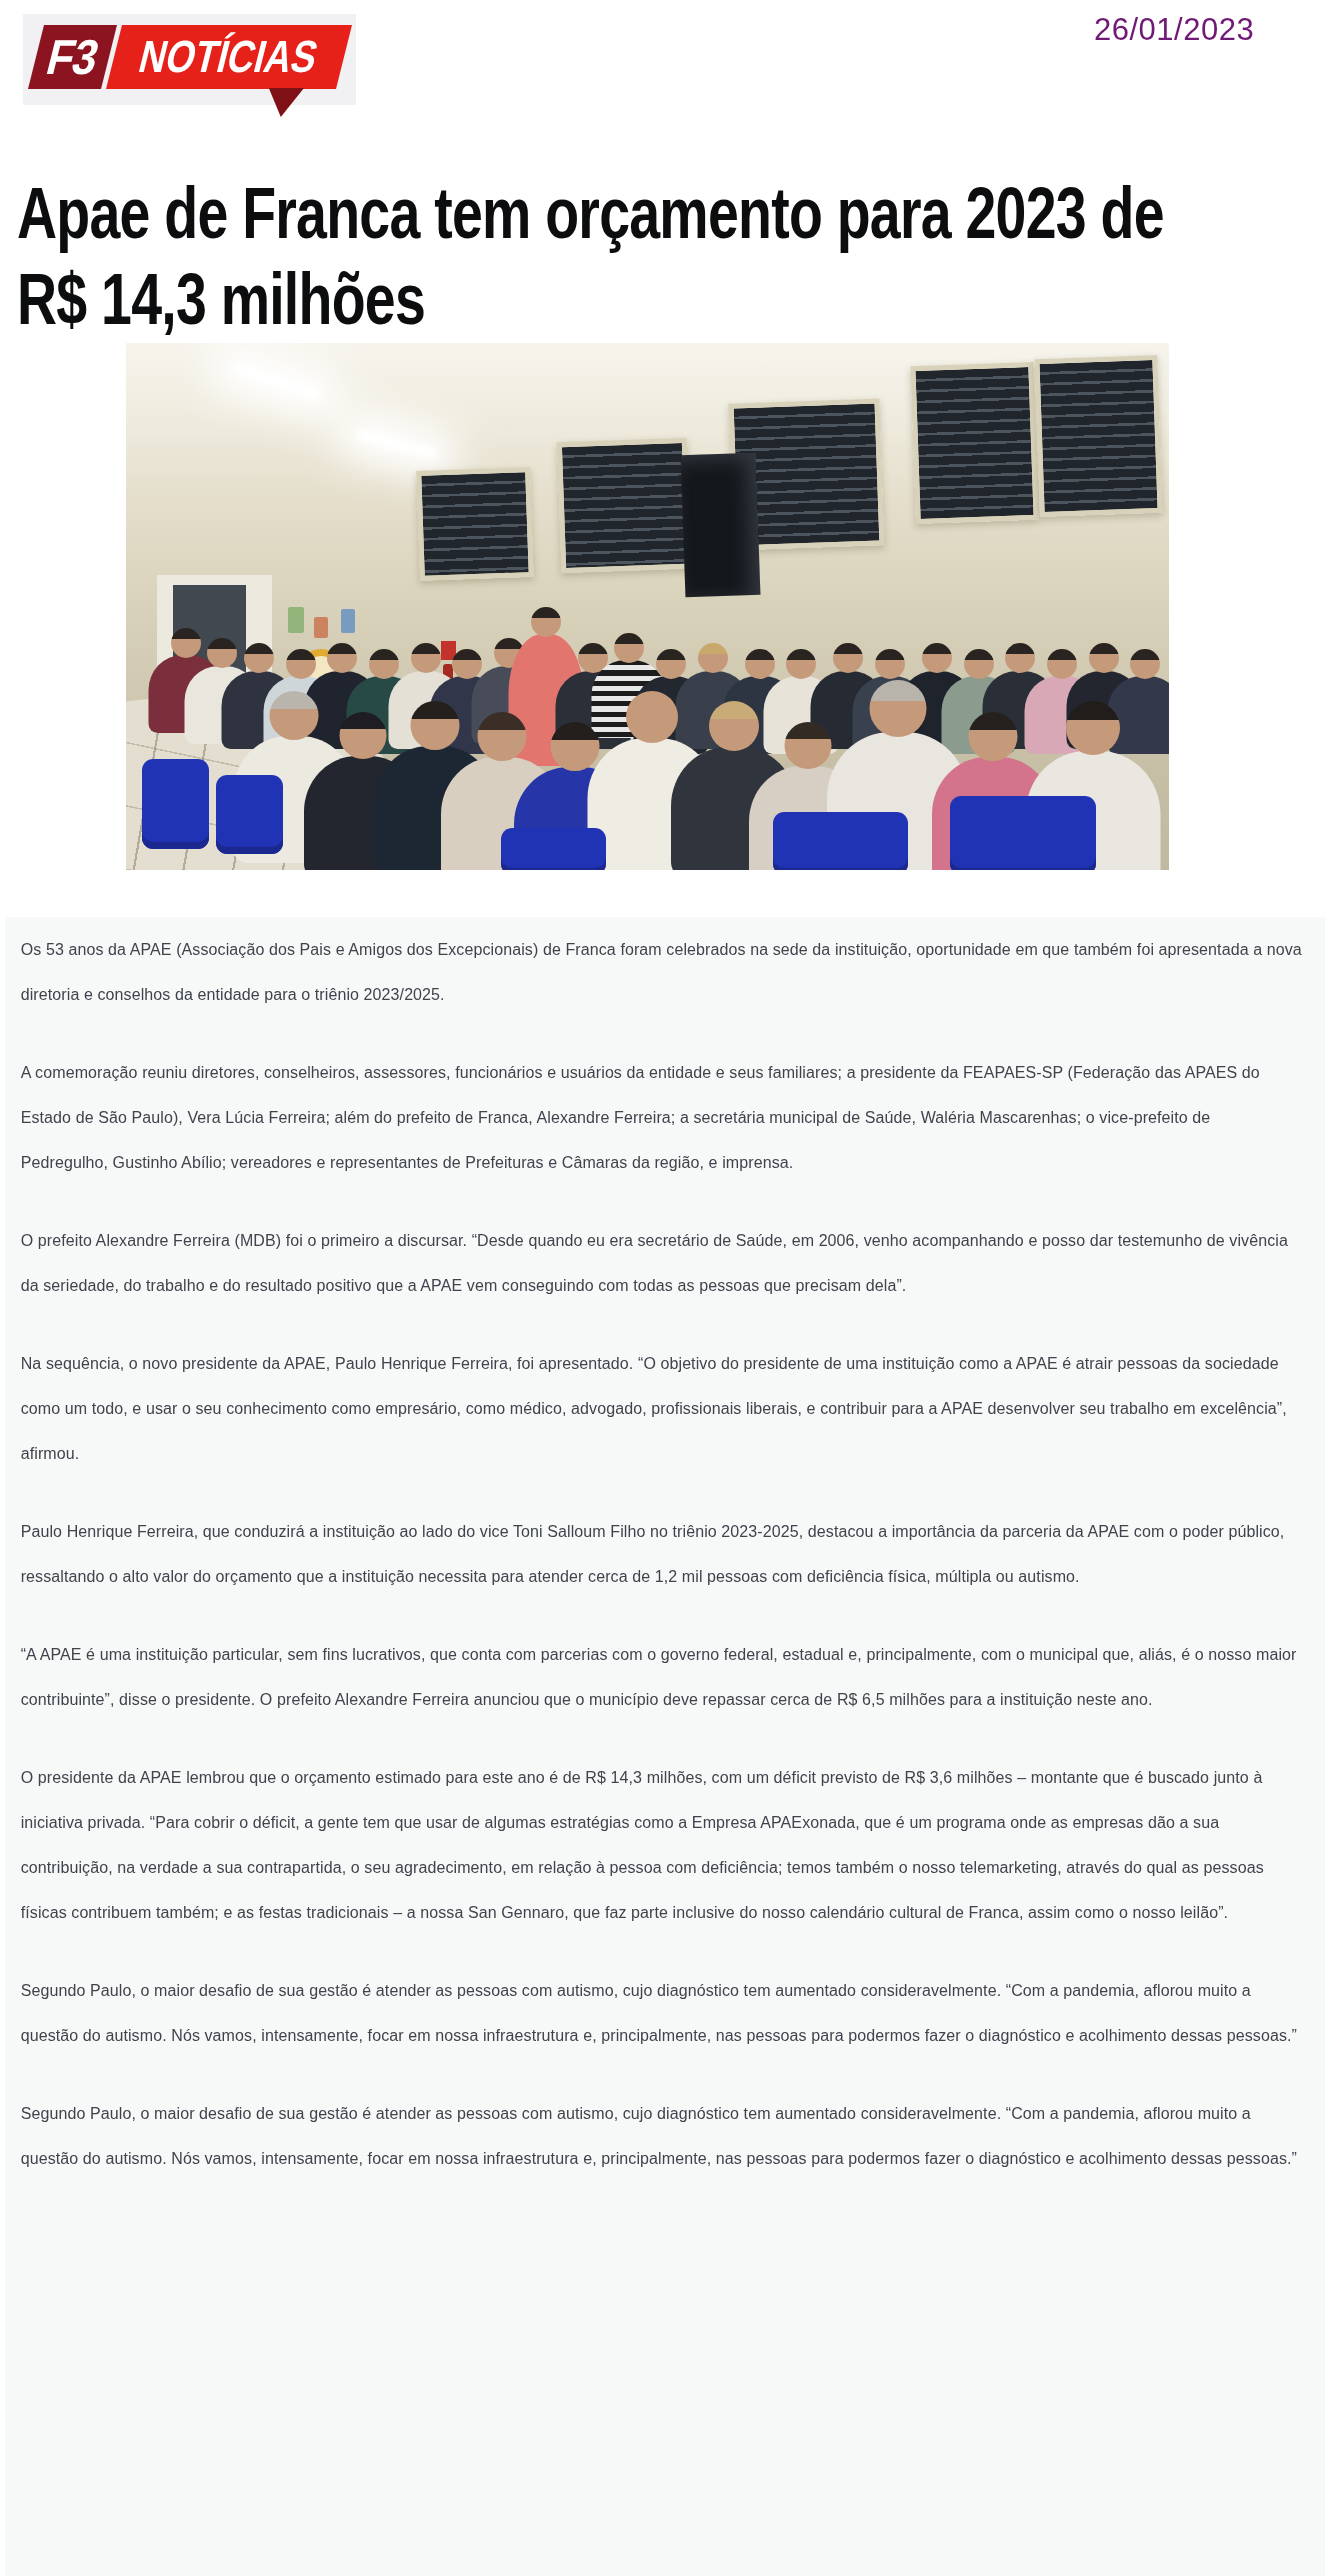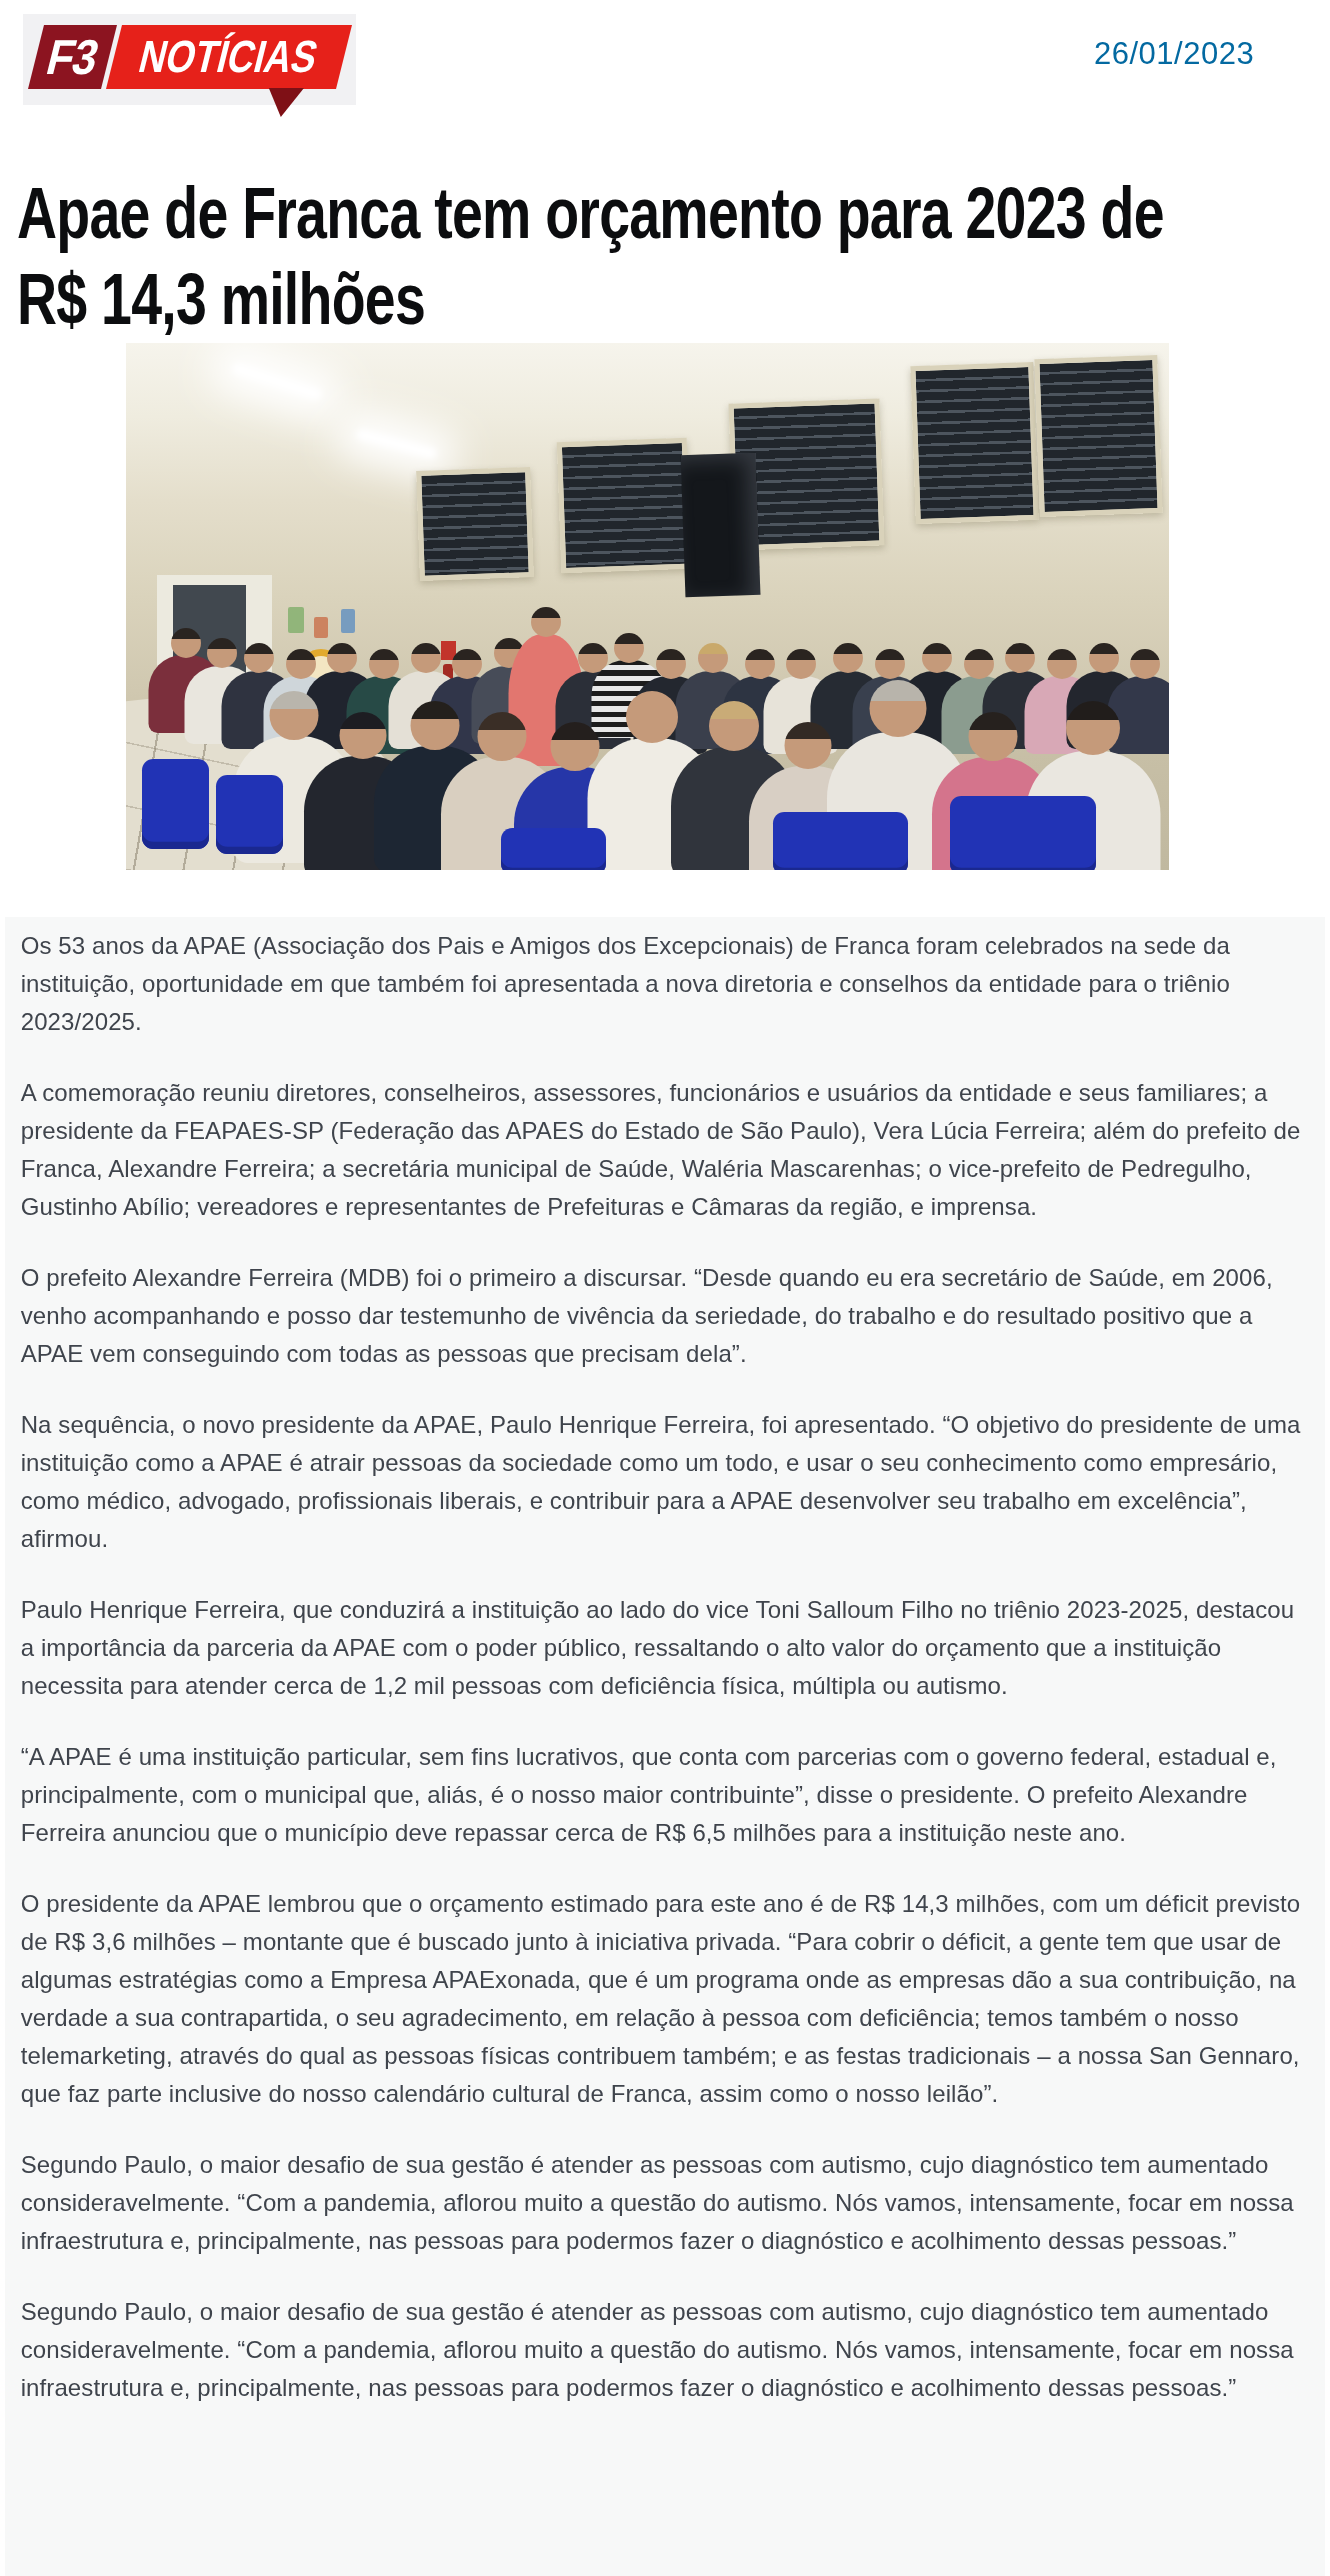--- a/index.html
+++ b/index.html
@@ -29,22 +29,22 @@
   }
   .logo-noticias span{
     color:#fff;font-weight:bold;font-size:45px;display:inline-block;
     transform:scaleX(.82);letter-spacing:0px;white-space:nowrap;
   }
   .logo-tail{
     position:absolute;left:241px;top:74px;width:40px;height:29px;
     background:#7f1016;clip-path:polygon(12% 0,100% 0,42% 100%);
   }
   .page-date{
-    position:absolute;left:1094px;top:36px;
-    font-size:31px;color:#0369a1;letter-spacing:0.5px;
+    position:absolute;left:1094px;top:12px;
+    font-size:31px;color:#701a75;letter-spacing:0.5px;
   }
   
   .headline{
     position:absolute;left:16.5px;top:170px;width:1700px;
     transform:scaleX(.76);transform-origin:left top;
     color:#0c0d0f;font-weight:bold;font-size:73px;line-height:86px;
     letter-spacing:-1px;
   }
   .headline .hl-line{white-space:nowrap;}
   
@@ -91,21 +91,21 @@
     position:absolute;left:50%;transform:translateX(-50%);
     border-radius:45% 45% 12% 12%;
   }
   
   .article{
     position:absolute;left:5.2px;top:917px;width:1320px;height:1828px;
     background:#f7f8f8;box-sizing:border-box;
     padding:10.3px 23px 20.6px 15.5px;
   }
   .article p{
-    margin:0 0 33px 0;font-size:24px;line-height:38px;color:#3f444c;
+    margin:0 0 33px 0;font-size:16px;line-height:45px;color:#3f444c;
     letter-spacing:0.1px;
   }
 </style>
 </head>
 <body>
 
 <header>
   <div class="logo-block">
     <div class="logo-banner">
       <div class="logo-f3">

